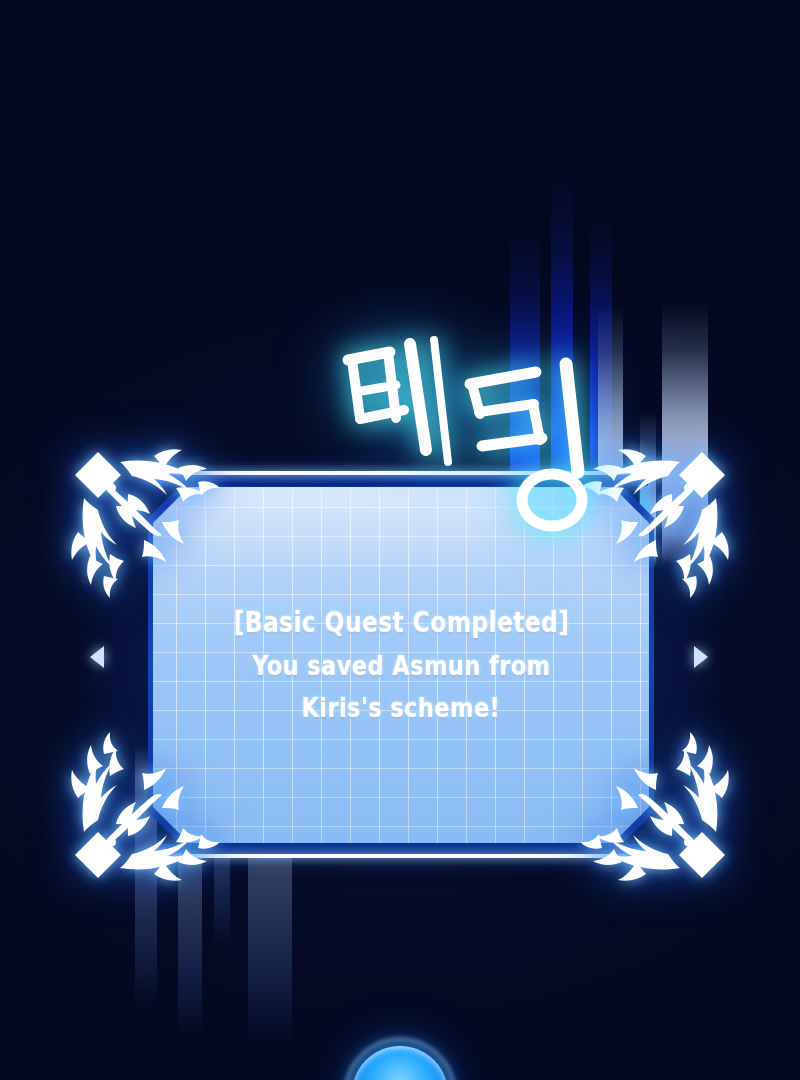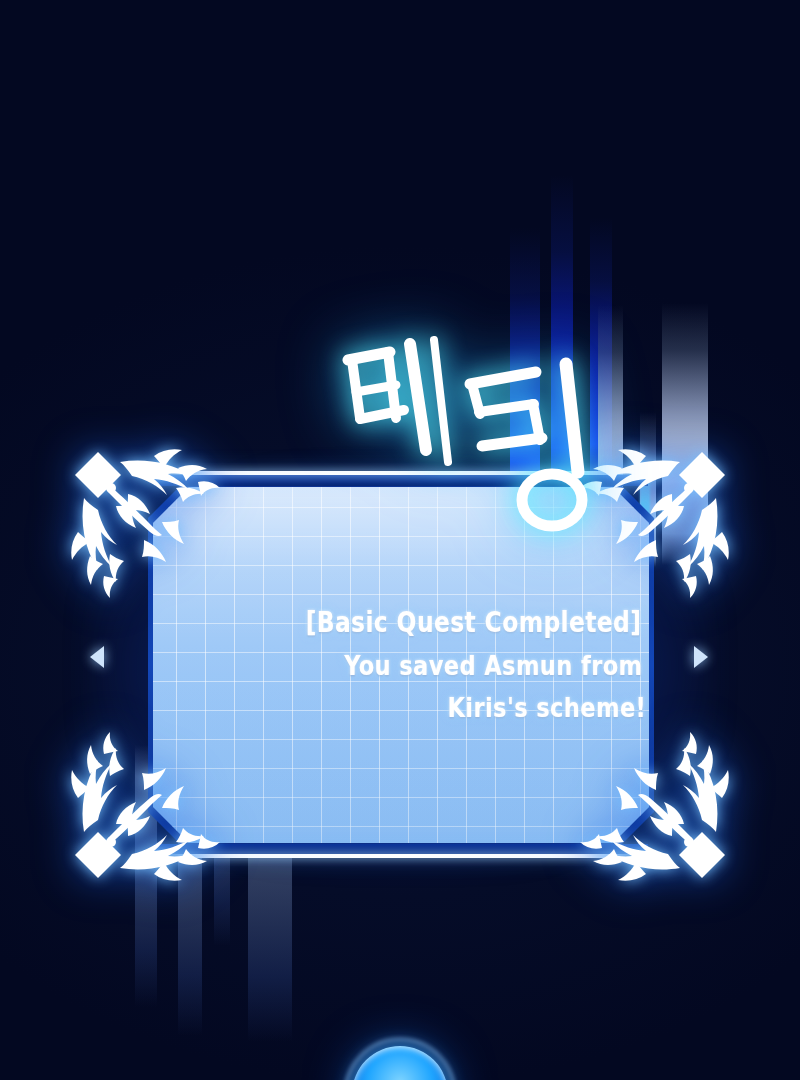--- a/index.html
+++ b/index.html
@@ -138,21 +138,21 @@
                 drop-shadow(0 0 20px rgba(25,95,225,.8)); }
   #orn-tl { left:-4px;  top:-4px; }
   #orn-tr { left:510px; top:-4px; transform:scaleX(-1); }
   #orn-bl { left:-4px;  top:284px; transform:scaleY(-1); }
   #orn-br { left:510px; top:284px; transform:scale(-1,-1); }
 
   
   #message {
     position:absolute; left:86px; top:42px; width:506px; height:366px;
     display:flex; flex-direction:column;
-    align-items:flex-end; justify-content:center;
+    align-items:center; justify-content:center;
     gap:3px;
     z-index:3;
   }
   .msg-line {
     color:#ffffff;
     font-family:"Liberation Sans Narrow","DejaVu Sans Condensed","Liberation Sans", sans-serif;
     font-weight:700;
     font-size:27px;
     letter-spacing:.4px;
     line-height:1.45;

